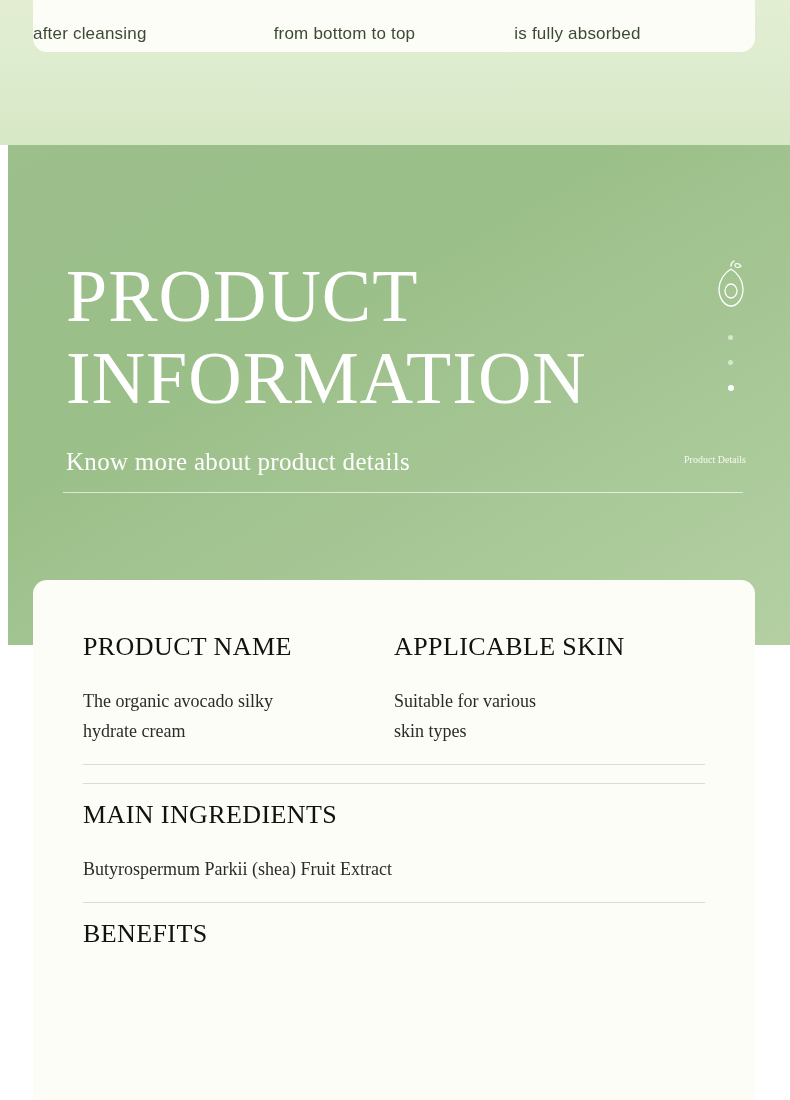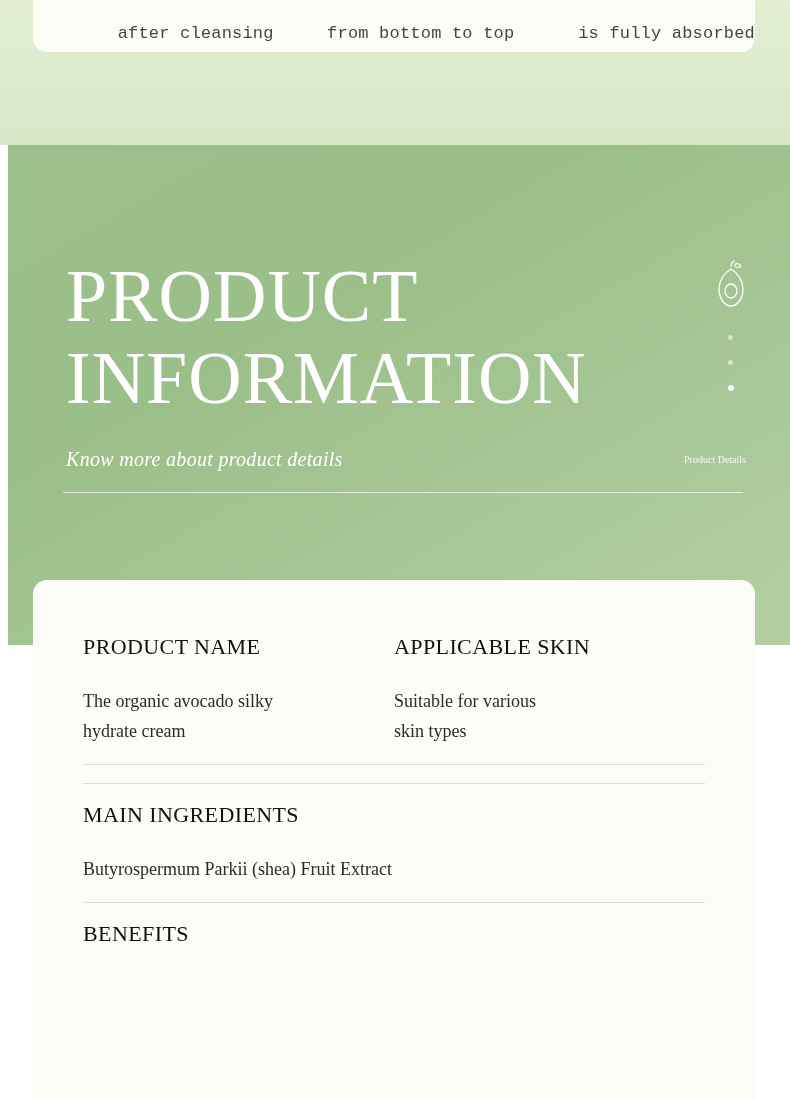--- a/index.html
+++ b/index.html
@@ -32,27 +32,26 @@
     border-radius: 14px;
   }
   .top-card-cols {
     position: absolute;
     left: 0; right: 0;
     bottom: 8px;
     display: flex;
   }
   .top-col {
     flex: 1 1 0;
-    text-align: right;
+    text-align: left;
     font-size: 17px;
     color: #3c4a33;
     letter-spacing: .2px;
-    font-family: Liberation Mono, monospace;
+    font-family: Liberation Sans, sans-serif;
     line-height: 1.2;
-    margin-left: 44px;
   }
 
   
   .hero {
     position: absolute;
     left: 8px; top: 145px;
     width: 790px;
     height: 500px;
     background: linear-gradient(150deg, #9cbf8b 0%, #9bbf89 35%, #a8c897 70%, #b4d0a3 100%);
     overflow: hidden;
@@ -67,22 +66,21 @@
     letter-spacing: 1px;
     font-weight: 400;
     font-family: "Liberation Serif", serif;
     white-space: pre-line;
   }
   .hero-sub {
     position: absolute;
     left: 58px;
     top: 303px;
     color: #ffffff;
-    font-size: 20px;
-    font-style: italic;
+    font-size: 25px;
     font-family: "Liberation Serif", serif;
     letter-spacing: .3px;
   }
   .hero-rule {
     position: absolute;
     left: 55px;
     top: 347px;
     width: 680px;
     height: 1px;
     background: rgba(255,255,255,.65);
@@ -137,21 +135,21 @@
     top: 52px;
     width: 622px;
   }
   .row {
     display: flex;
     position: relative;
   }
   .cell { width: 50%; padding-right: 16px; }
   .cell.full { width: 100%; }
   .lbl {
-    font-size: 22px;
+    font-size: 26px;
     letter-spacing: .4px;
     color: #111111;
     font-family: "Liberation Serif", serif;
     line-height: 30px;
   }
   .val {
     font-size: 18px;
     color: #2b2b2b;
     line-height: 30px;
     font-family: "Liberation Serif", serif;

